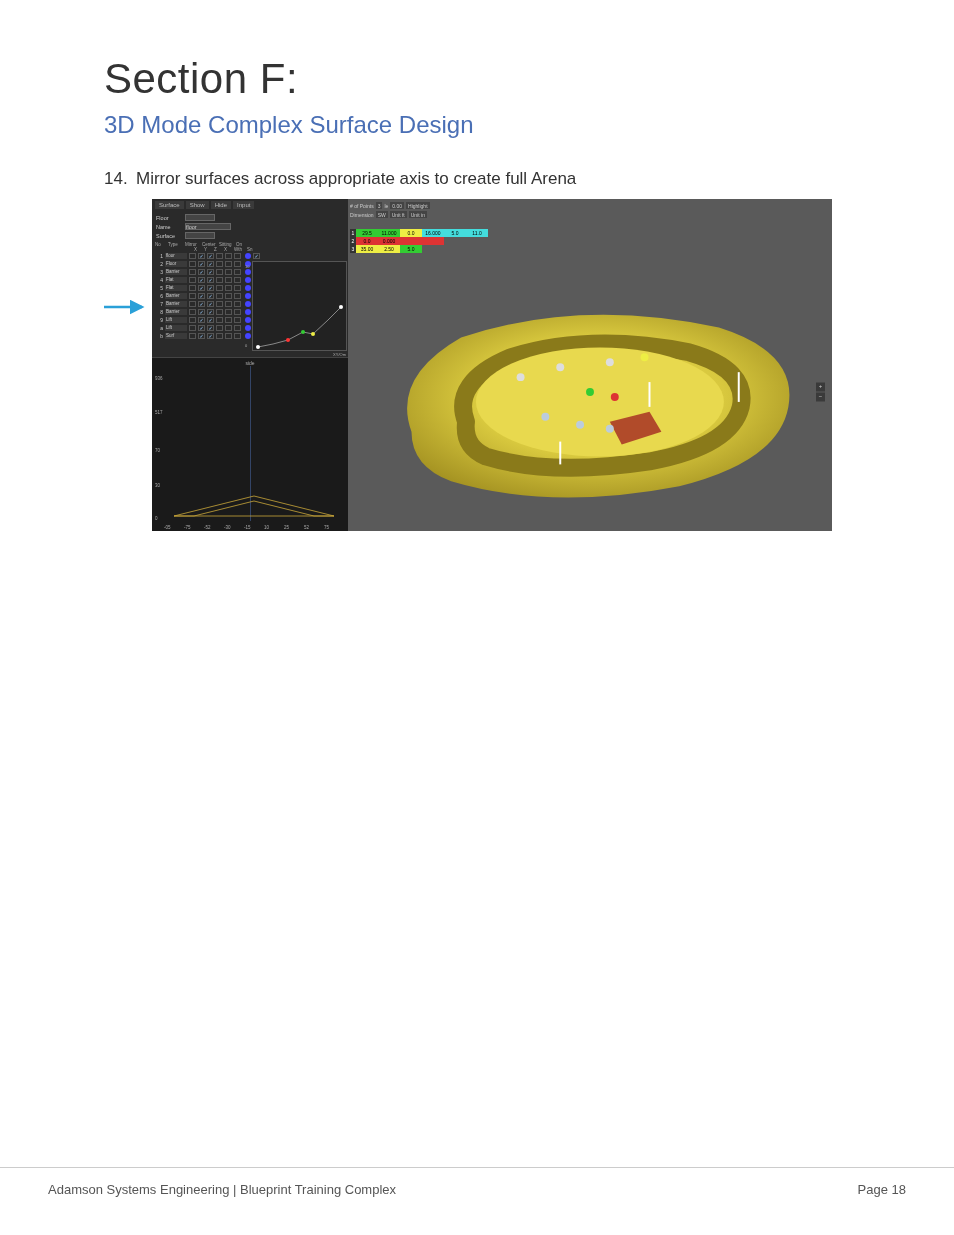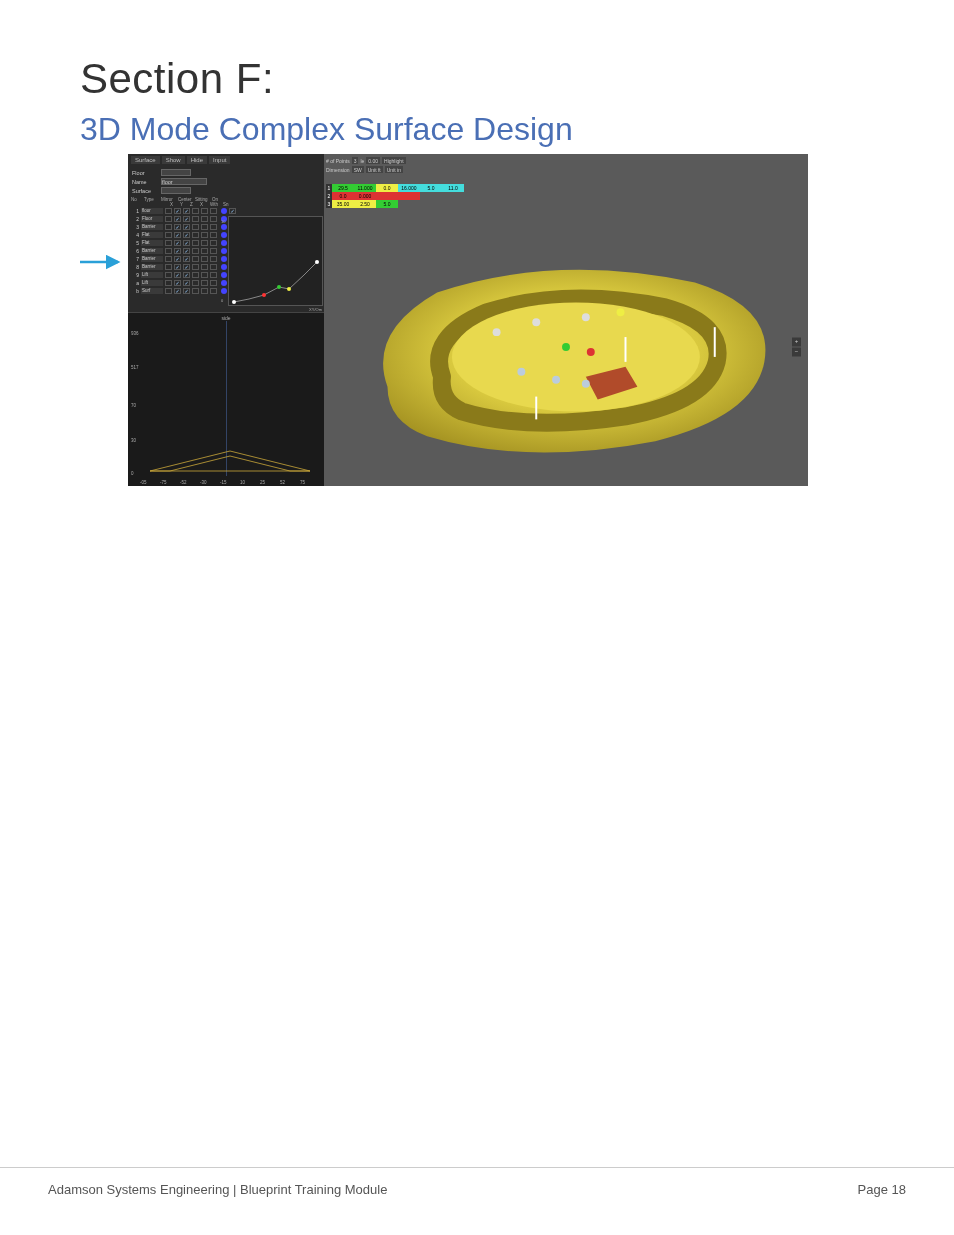--- a/index.html
+++ b/index.html
@@ -1,19 +1,19 @@
 <!DOCTYPE html>
 <html><head>
 <meta charset="utf-8">
 <style>
   * { box-sizing: border-box; margin: 0; padding: 0; }
   html, body { width: 954px; height: 1235px; background: #fff; font-family: "Helvetica Neue", Arial, sans-serif; color: #333; }
-  .page { position: relative; width: 954px; height: 1235px; padding: 55px 48px 0 40px; }
+  .page { position: relative; width: 954px; height: 1235px; padding: 55px 48px 0 64px; }
   .section-label { font-size: 42px; font-weight: 300; color: #333; letter-spacing: 0.5px; margin-left: 40px; }
-  .section-title { font-size: 32px; font-weight: 300; color: #4a6fb5; margin-top: 8px; margin-left: 40px; }
+  .section-title { font-size: 24px; font-weight: 300; color: #4a6fb5; margin-top: 8px; margin-left: 40px; }
   .step { margin: 30px 0 10px 40px; font-size: 17px; color: #333; }
   .step-num { display: inline-block; width: 32px; }
   .screenshot-wrap { position: relative; margin-left: 88px; margin-top: 6px; }
   .arrow { position: absolute; left: -50px; top: 100px; }
   .app { width: 680px; height: 332px; background: #5a5a5a; position: relative; overflow: hidden; }
   .panel-left { position: absolute; left: 0; top: 0; width: 196px; height: 332px; background: #2a2a2a; }
   .tabs { display: flex; gap: 2px; padding: 2px 3px; font-size: 6px; color: #bbb; }
   .tabs span { background: #3a3a3a; padding: 1px 4px; }
   .ctl-block { padding: 2px 4px; }
   .ctl-row { display: flex; align-items: center; font-size: 5.5px; color: #ccc; height: 9px; gap: 3px; }
@@ -51,20 +51,23 @@
   .vp-ctrl div { width: 9px; height: 9px; background: #3a3a3a; margin: 1px 0; font-size: 6px; color: #ccc; text-align: center; }
   .footer { position: absolute; left: 0; right: 0; bottom: 38px; border-top: 1px solid #ccc; padding: 14px 48px 0 48px; display: flex; justify-content: space-between; font-size: 13px; color: #555; }
 </style>
 </head>
 <body>
 
 <div class="page">
   <h1 class="section-label">Section F:</h1>
   <h2 class="section-title">3D Mode Complex Surface Design</h2>
 
+  <p class="step">
+    <span class="step-num">14.</span><span>Mirror surfaces across appropriate axis to create full Arena</span>
+  </p>
 
   <div class="screenshot-wrap">
     <svg class="arrow" width="46" height="16" viewBox="0 0 46 16">
       <defs>
           <marker id="ah" markerWidth="6" markerHeight="6" refX="5" refY="3" orient="auto">
             <path d="M0,0 L6,3 L0,6 Z" fill="#2aa0d8"></path>
           </marker>
         </defs>
       <line x1="2" y1="8" x2="40" y2="8" stroke="#2aa0d8" stroke-width="2.5" marker-end="url(#ah)"></line>
     </svg>
@@ -356,16 +359,16 @@
         </svg>
         <div class="vp-ctrl">
           <div>+</div>
           <div>−</div>
         </div>
       </div>
     </div>
   </div>
 
   <div class="footer">
-    <span>Adamson Systems Engineering  |  Blueprint Training Module</span>
+    <span>Adamson Systems Engineering  |  Blueprint Training Complex</span>
     <span>Page 18</span>
   </div>
 </div>
 
 </body></html>

